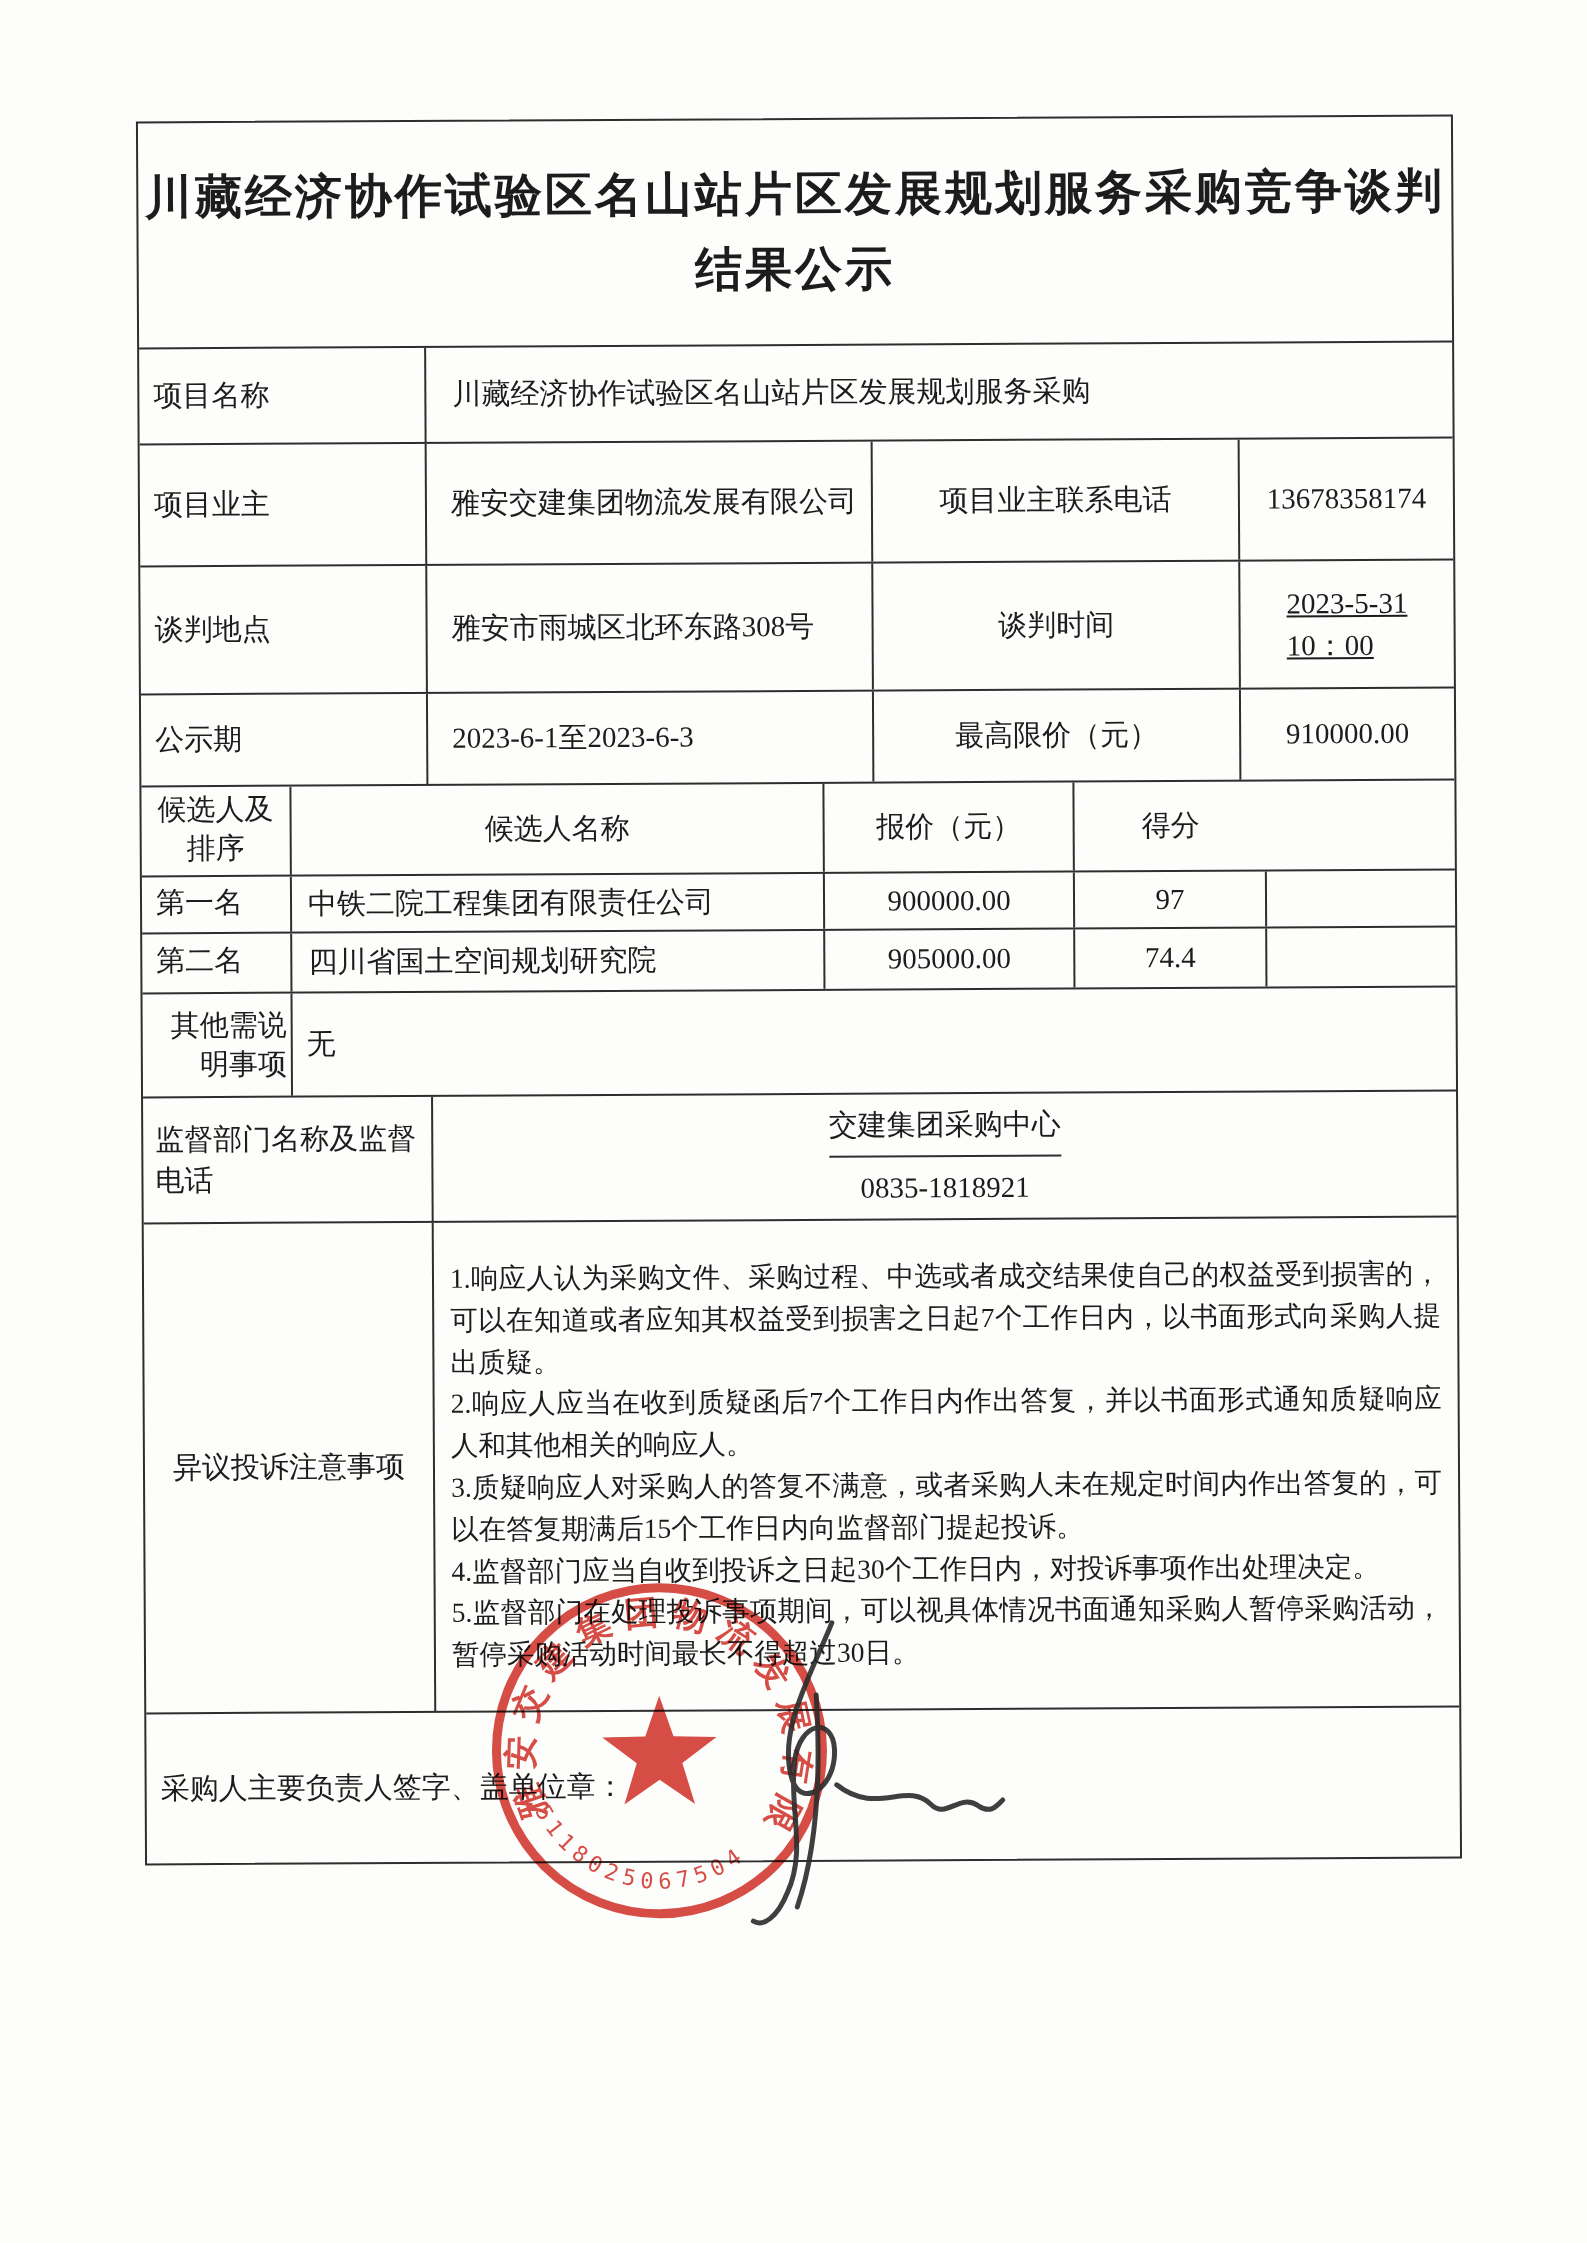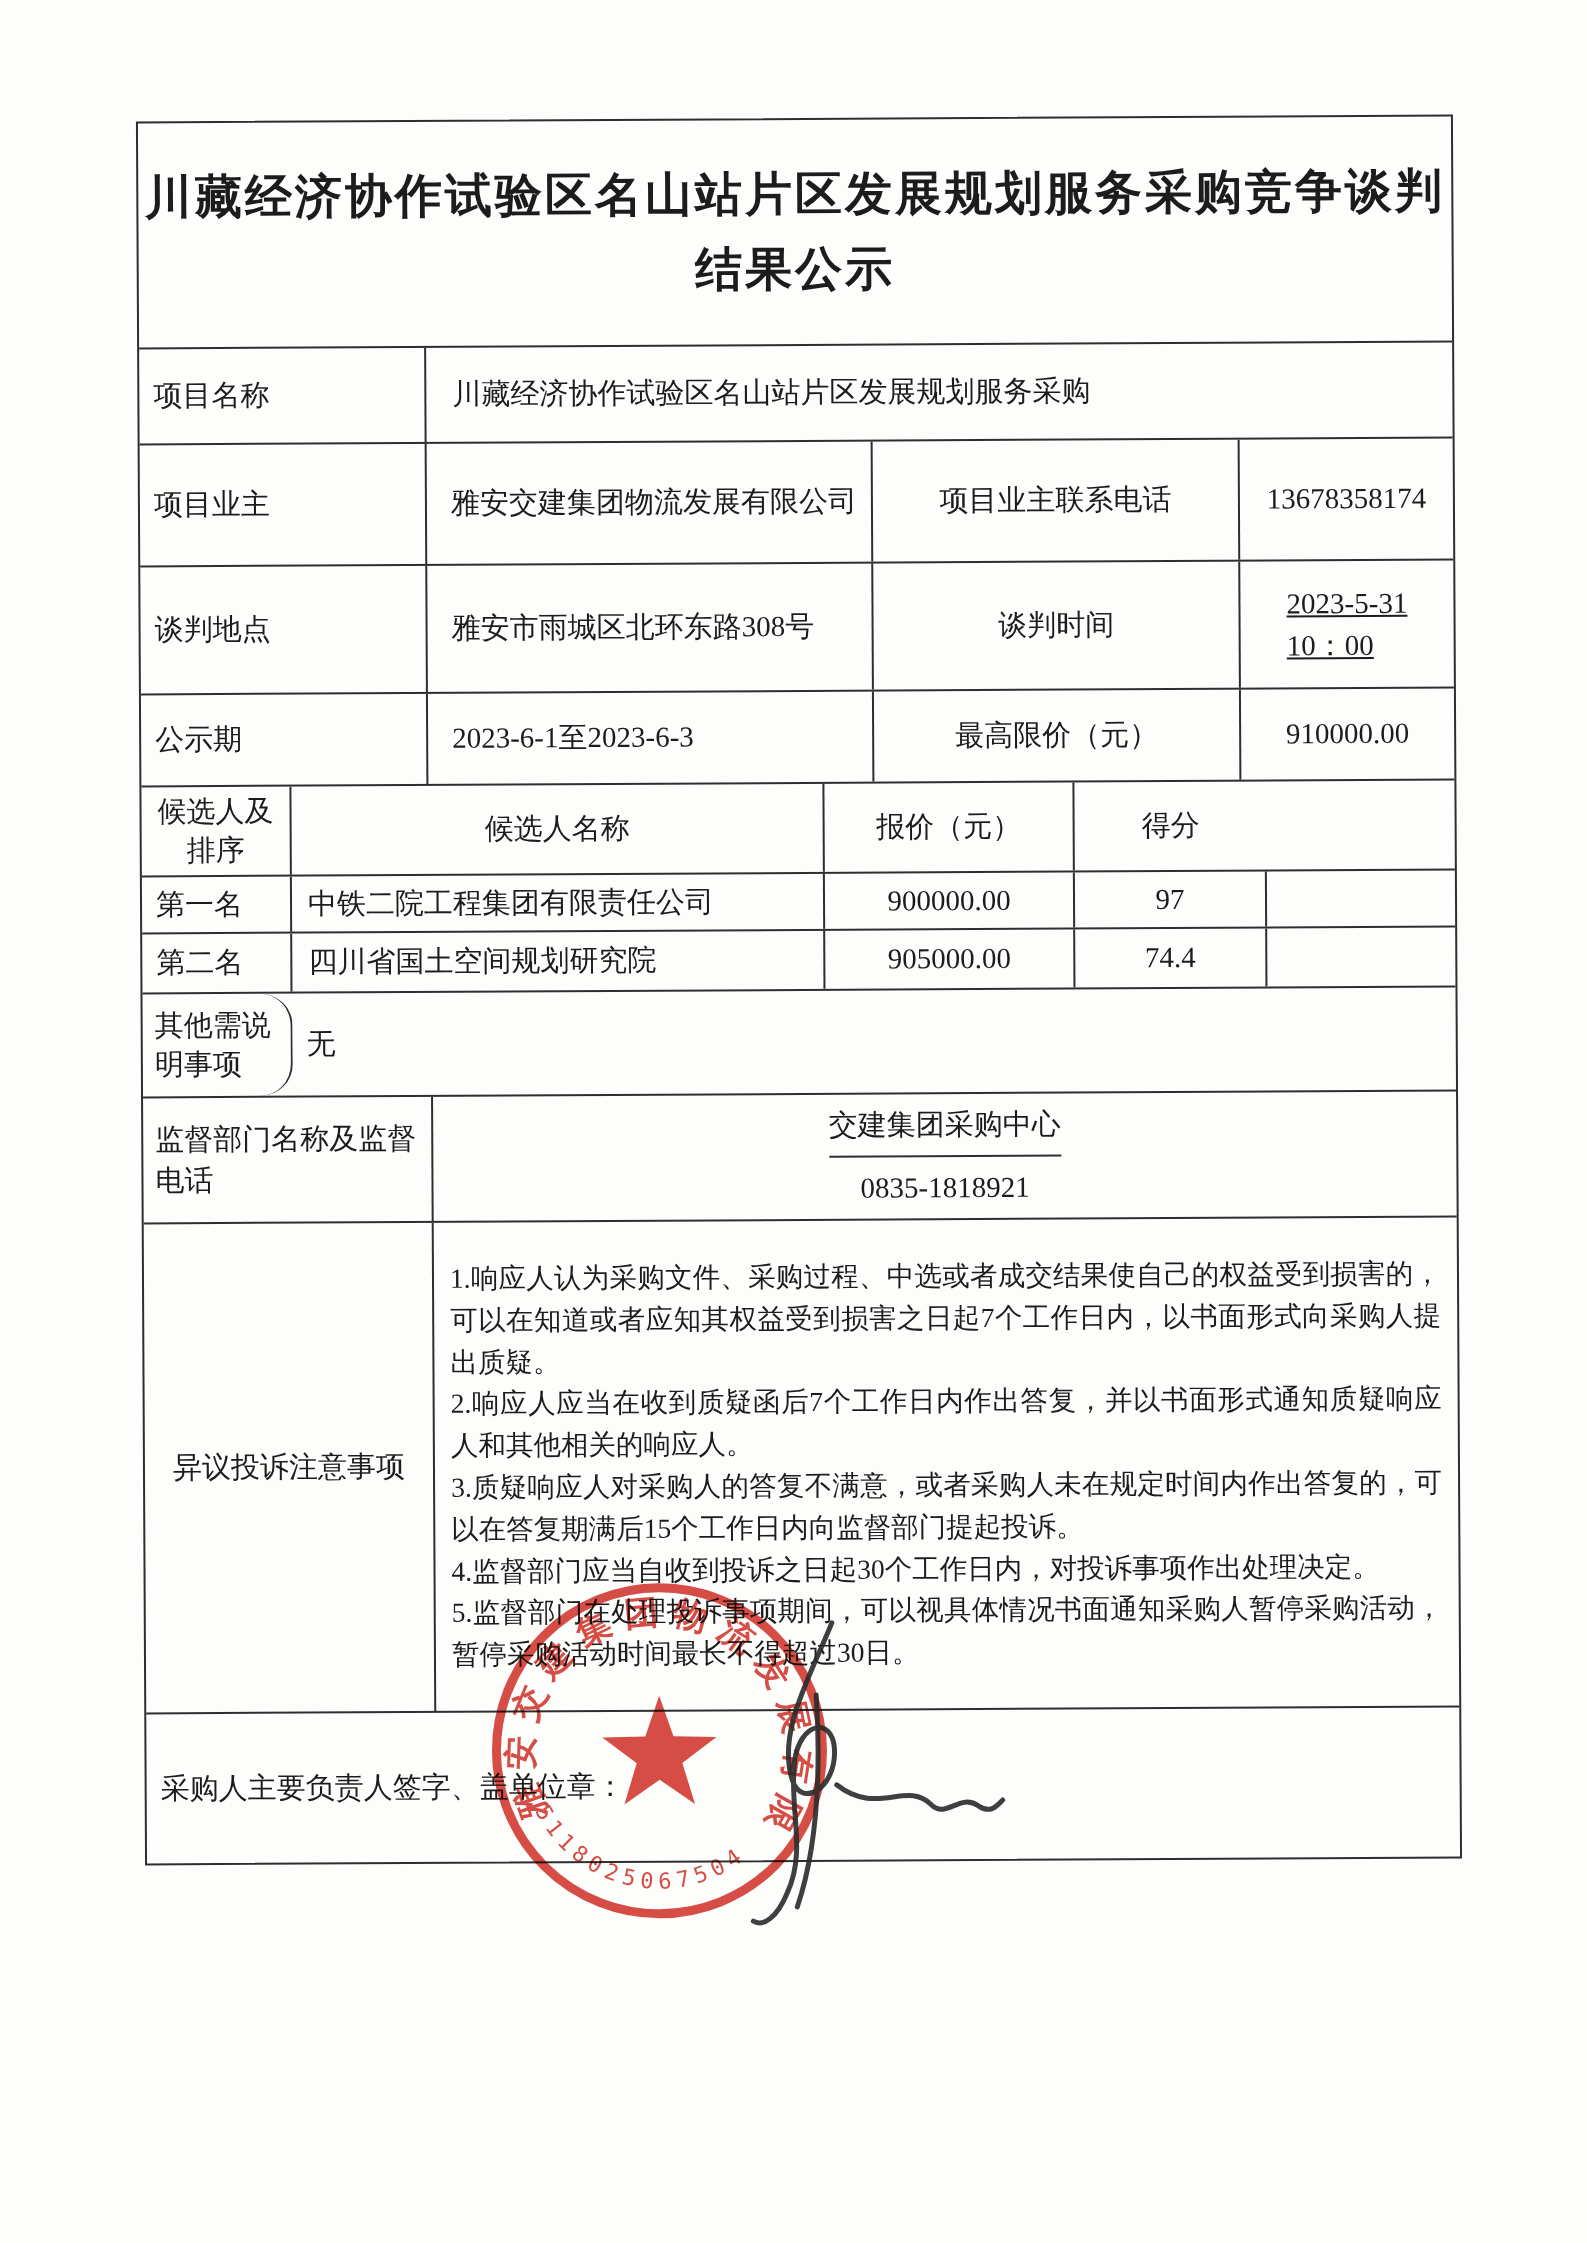--- a/index.html
+++ b/index.html
@@ -24,28 +24,28 @@
                display:flex; align-items:center; justify-content:center; }
   .title-text { font-size:47px; font-weight:bold; letter-spacing:3px;
                 text-align:center; line-height:1.6; width:100%; }
 
   .r1 { height:96px; }  .r1 .c1 { width:287px; } .r1 .c2 { flex:1; padding-left:26px; }
   .r2 { height:122px; } .r3 { height:128px; } .r4 { height:92px; }
   .c1a { width:287px; } .c2a { width:446px; padding-left:24px; }
   .c3a { width:367px; } .c4a { flex:1; }
 
   .r5 { height:90px; } .r6 { height:57px; } .r7 { height:60px; }
-  .cb1 { width:150px; } .cb2 { width:533px; } .cb3 { width:250px; }
+  .cb1 { width:150px;font-family:Liberation Mono, monospace; } .cb2 { width:533px; } .cb3 { width:250px; }
   .cb4 { width:192px; } .cb5 { flex:1; }
   .r5 .cell { font-size:29px; }
   .r6 .cb1, .r7 .cb1 { }
   .r6 .cb2, .r7 .cb2 { padding-left:16px; }
 
   .r8 { height:104px; }
-  .r8 .c1 { width:150px; text-align:left; justify-content:center; padding:6px 12px;border-radius:32px; }
+  .r8 .c1 { width:150px; text-align:right; justify-content:center; padding:6px 4px; }
   .r8 .c2 { flex:1; padding-left:14px; }
 
   .r9 { height:126px; }
   .r9 .c1 { width:290px; padding-left:12px; line-height:1.4; }
   .r9 .stack { flex:1; display:flex; flex-direction:column; border-right:none; padding:0; }
   .r9 .sub { flex:1; display:flex; align-items:center; justify-content:center;
              font-size:29px; }
   .r9 .sub:first-child { border-bottom:2px solid #2e2e2e; }
 
   .r10 { height:490px; }

